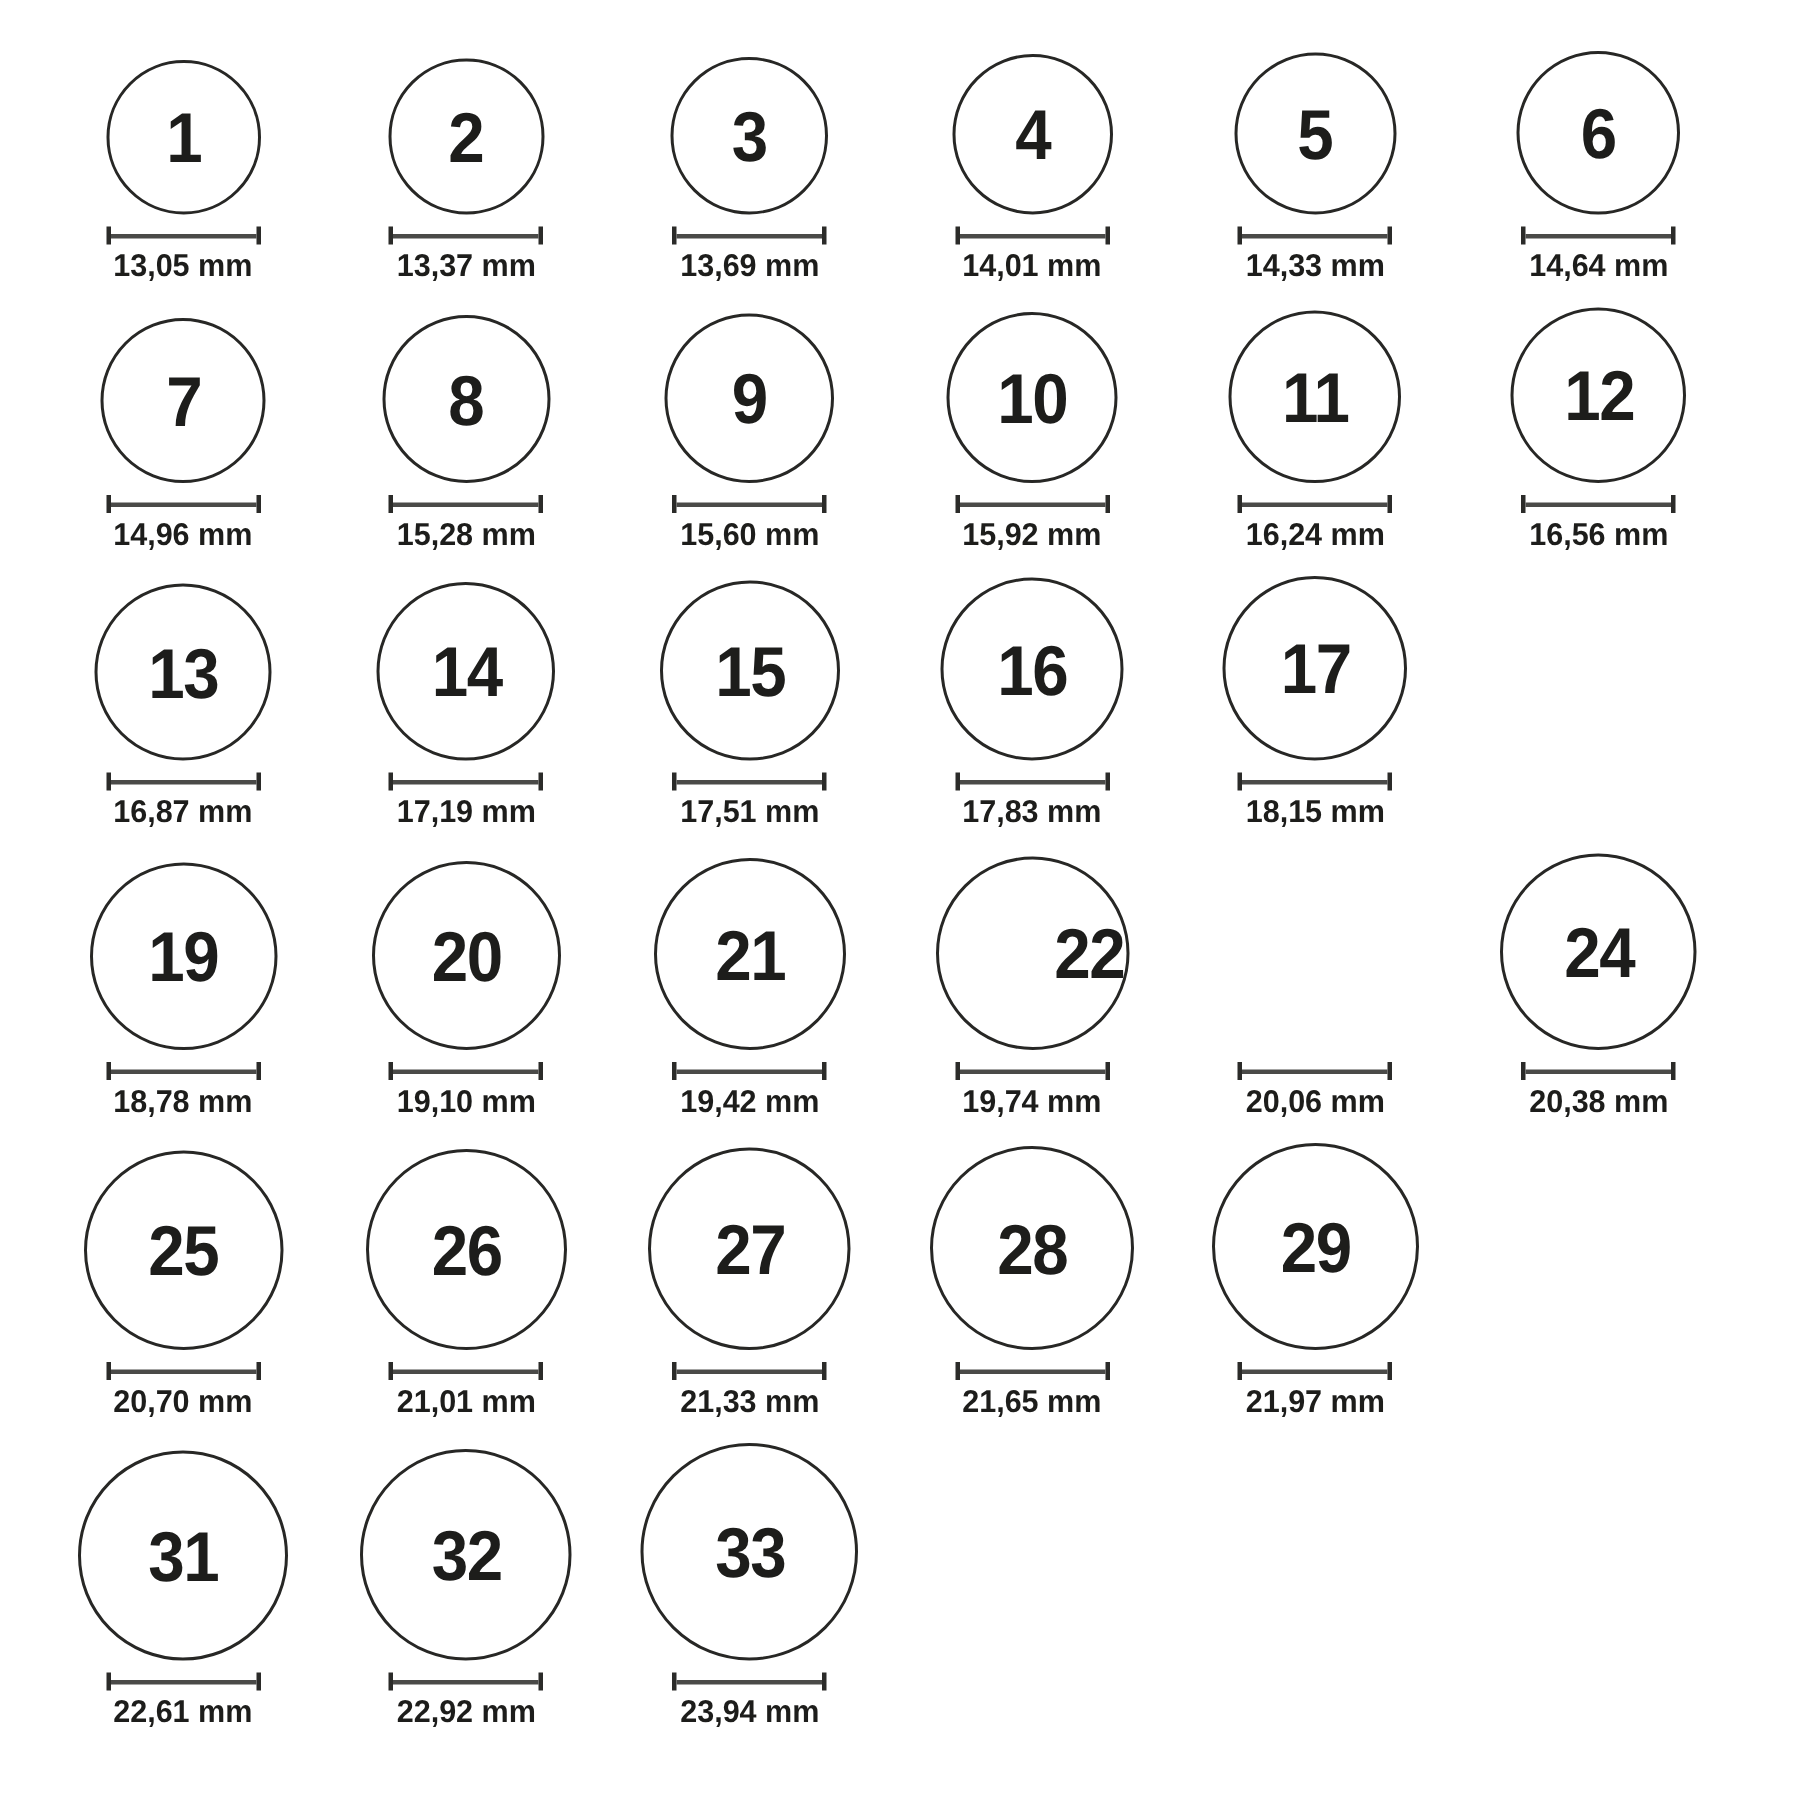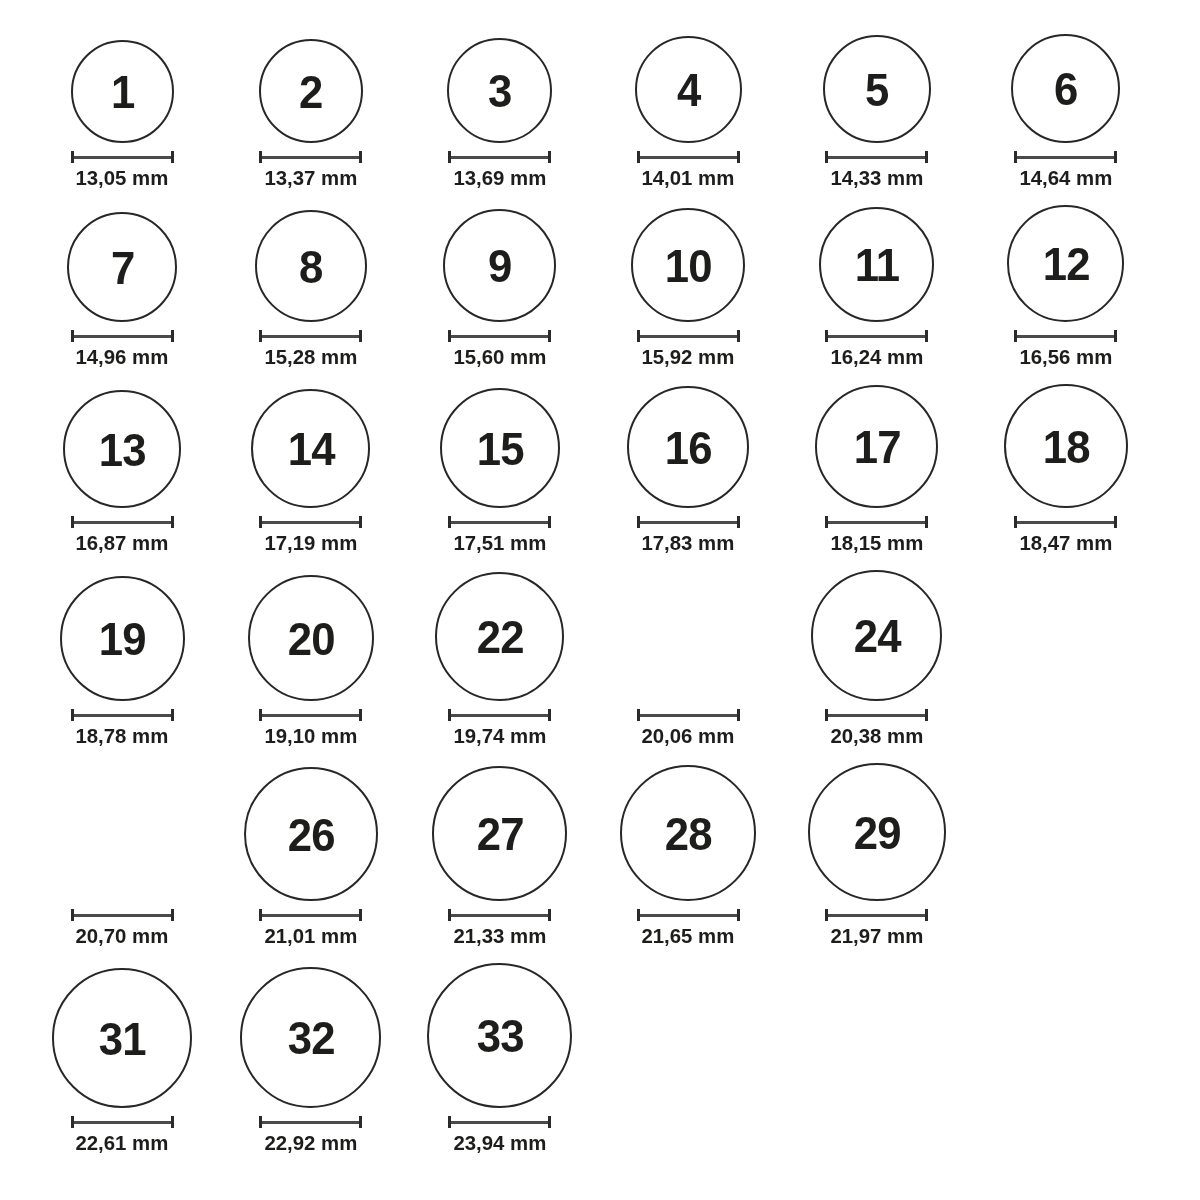--- a/index.html
+++ b/index.html
@@ -198,64 +198,67 @@
     <div class="dim"></div>
     <div class="label">17,83 mm</div>
   </div>
       <div class="cell">
     <div class="circle" style="width: 123px; height: 123px;">
       <span class="num">17</span>
     </div>
     <div class="dim"></div>
     <div class="label">18,15 mm</div>
   </div>
-      <div class="cell">
-    <div class="circle" style="width: 124px; height: 124px;">
-      <span class="num">18</span>
-    </div>
-    <div class="dim"></div>
-    <div class="label">18,47 mm</div>
-  </div>
     </div>
     <div class="row">
       <div class="cell">
     <div class="circle" style="width: 125px; height: 125px;">
       <span class="num">19</span>
     </div>
     <div class="dim"></div>
     <div class="label">18,78 mm</div>
   </div>
       <div class="cell">
     <div class="circle" style="width: 126px; height: 126px;">
       <span class="num">20</span>
     </div>
     <div class="dim"></div>
     <div class="label">19,10 mm</div>
   </div>
       <div class="cell">
-    <div class="circle" style="width: 129px; height: 129px;">
+    <div class="circle" style="width: 128px; height: 128px;">
+      <span class="num">21</span>
+    </div>
+    <div class="dim"></div>
+    <div class="label">19,42 mm</div>
+  </div>
+      <div class="cell">
+    <div class="circle" style="width: 129px; height: 129px; justify-content: flex-end;">
       <span class="num">22</span>
     </div>
     <div class="dim"></div>
     <div class="label">19,74 mm</div>
   </div>
       <div class="cell">
     <div class="dim"></div>
     <div class="label">20,06 mm</div>
   </div>
       <div class="cell">
     <div class="circle" style="width: 131px; height: 131px;">
       <span class="num">24</span>
     </div>
     <div class="dim"></div>
     <div class="label">20,38 mm</div>
   </div>
     </div>
     <div class="row">
       <div class="cell">
+    <div class="circle" style="width: 133px; height: 133px;">
+      <span class="num">25</span>
+    </div>
     <div class="dim"></div>
     <div class="label">20,70 mm</div>
   </div>
       <div class="cell">
     <div class="circle" style="width: 134px; height: 134px;">
       <span class="num">26</span>
     </div>
     <div class="dim"></div>
     <div class="label">21,01 mm</div>
   </div>

